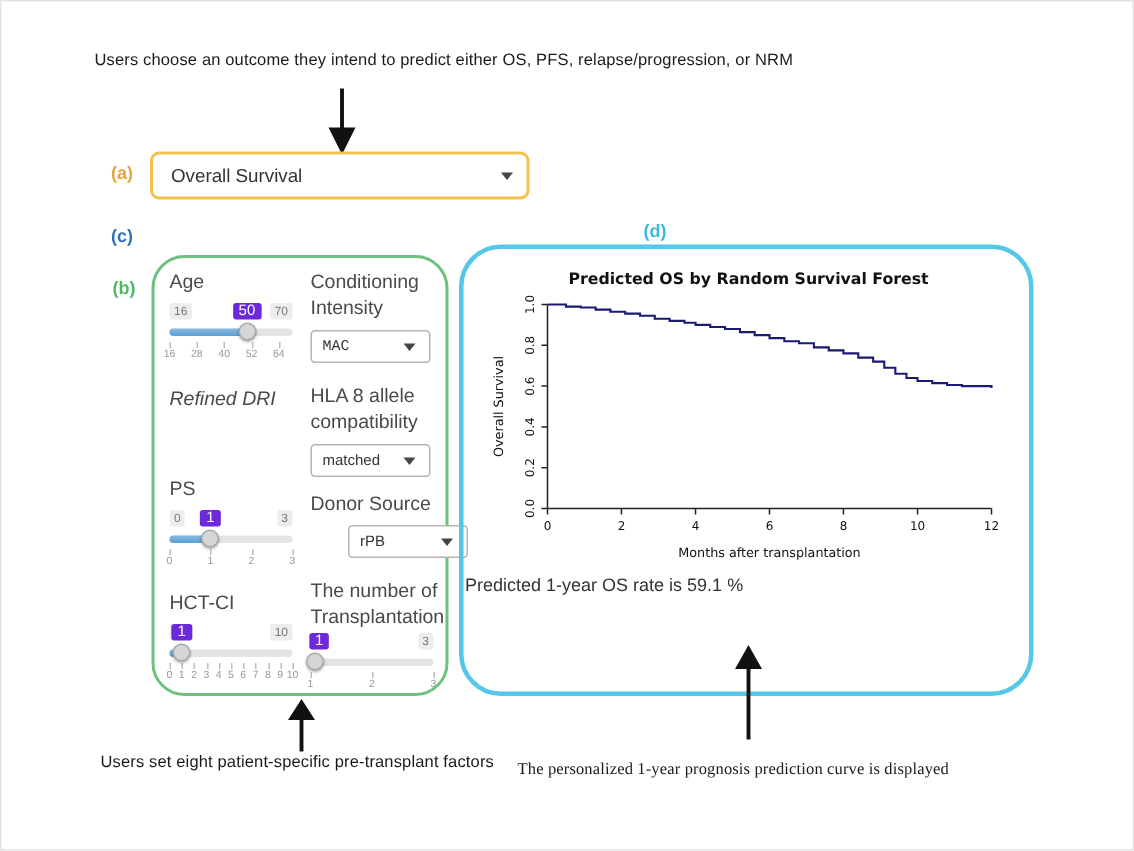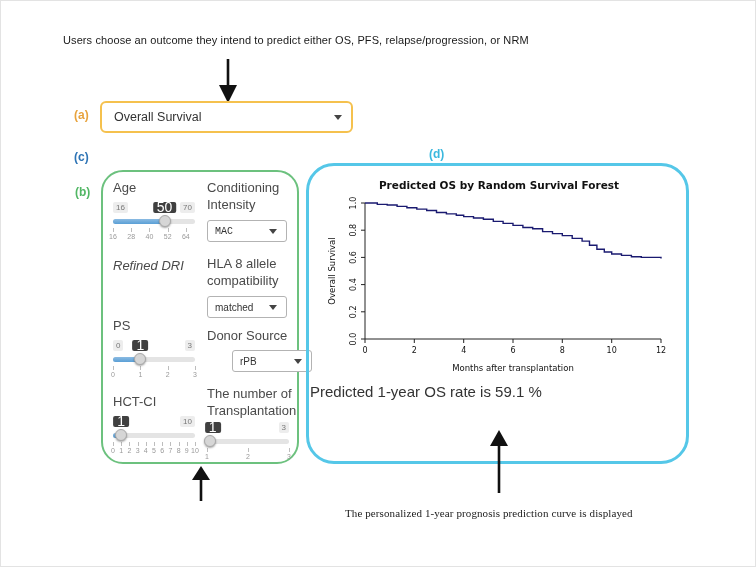--- a/index.html
+++ b/index.html
@@ -31,39 +31,39 @@
 
   .select-sm { position:absolute; width:80px; height:22px; background:#fff;
     border:1px solid #b3b3b3; border-radius:3px; font-size:10px; color:#333;
     display:flex; align-items:center; padding:0 16px 0 7px; cursor:pointer; }
 
   
   .slider { position:absolute; width:82px; height:46px; }
   .sl-end { position:absolute; top:0; font-size:8px; color:#777; background:#ededed;
     padding:0 3px; border-radius:2px; line-height:11px; left:0; }
   .sl-end-r { left:auto; right:0; }
-  .sl-badge { position:absolute; top:0; transform:translateX(-50%); background:#404040; color:#fff;
-    font-size:14px; padding:0 4px; border-radius:2px; line-height:11px; z-index:2; }
+  .sl-badge { position:absolute; top:0; transform:translateX(-50%); background:#6d28d9; color:#fff;
+    font-size:10px; padding:0 4px; border-radius:2px; line-height:11px; z-index:2; }
   .sl-track { position:absolute; top:17px; left:0; right:0; height:5px; background:#e4e4e4;
     border-radius:3px; cursor:pointer; }
   .sl-fill { position:absolute; left:0; top:0; height:5px; border-radius:3px 0 0 3px;
     background:linear-gradient(#8bbbe2,#5a9fd6); }
   .sl-handle { position:absolute; top:-4px; width:12px; height:12px; background:#d6d6d6;
     border:1px solid #a9a9a9; border-radius:50%; transform:translateX(-50%);
     box-shadow:0 1px 2px rgba(0,0,0,.35); cursor:grab; z-index:1; }
   .sl-grid { position:absolute; top:26px; left:0; right:0; height:18px; }
   .sl-tick { position:absolute; top:0; width:1px; height:4px; background:#bdbdbd; }
   .sl-gridlabel { position:absolute; top:5px; transform:translateX(-50%); font-size:7px; color:#999; }
 
   
   .result-panel { position:absolute; left:305px; top:162px; width:383px; height:301px;
     border:3px solid #55C7E8; border-radius:28px; }
   .chart-wrap { position:absolute; left:322px; top:172px; width:352px; height:208px; }
   .chart-wrap svg text { font-family:"DejaVu Sans", sans-serif; }
-  .os-rate { position:absolute; left:309px; top:382px; font-size:15px; color:#333; }
+  .os-rate { position:absolute; left:309px; top:382px; font-size:12px; color:#333; }
 
   .arrow-svg { position:absolute; }
 </style>
 </head>
 <body>
 
 <div class="stage">
 
   <div class="anno" style="left:62px; top:33px;">Users choose an outcome they intend  to predict either OS, PFS, relapse/progression, or NRM</div>
   <svg class="arrow-svg" style="left:213px; top:57px;" width="28" height="46">
@@ -235,20 +235,21 @@
         <text x="190" y="198" text-anchor="middle" font-size="8.5" fill="#111">Months after transplantation</text>
         <text x="12" y="98" text-anchor="middle" font-size="8.5" fill="#111" transform="rotate(-90 12 98)">Overall Survival</text>
         <path d="M42.0 30.0 H54.3 V31.4 H64.2 V32.0 H74.1 V33.4 H83.9 V34.8 H93.8 V36.1 H103.7 V37.5 H113.5 V39.5 H123.4 V40.9 H133.3 V42.2 H140.7 V43.6 H150.5 V45.0 H160.4 V46.3 H170.3 V48.4 H180.1 V50.4 H190.0 V52.4 H199.9 V54.5 H209.7 V55.8 H219.6 V58.6 H229.5 V60.6 H239.3 V62.6 H249.2 V65.4 H259.1 V68.1 H266.5 V72.2 H273.9 V76.2 H281.3 V79.0 H288.7 V81.0 H298.5 V82.4 H308.4 V83.7 H318.3 V84.4 H338.0 V85.6" fill="none" stroke="#1A1A70" stroke-width="1.4"></path>
       </svg></div>
   <div class="os-rate">Predicted 1-year OS rate is 59.1 %</div>
 
   <svg class="arrow-svg" style="left:189px; top:465px;" width="22" height="36">
     <polygon points="11,0 2,14 20,14" fill="#111"></polygon>
     <line x1="11" y1="13" x2="11" y2="35" stroke="#111" stroke-width="2.6"></line>
   </svg>
+  <div class="anno" style="left:66px; top:501px;">Users set eight patient-specific  pre-transplant factors</div>
 
   <svg class="arrow-svg" style="left:487px; top:429px;" width="22" height="64">
     <polygon points="11,0 2,16 20,16" fill="#111"></polygon>
     <line x1="11" y1="15" x2="11" y2="63" stroke="#111" stroke-width="2.6"></line>
   </svg>
   <div class="anno" style="left:344px; top:506px;font-family:Liberation Serif, serif;">The personalized 1-year prognosis prediction  curve is displayed</div>
 
 </div>
 
 </body></html>

